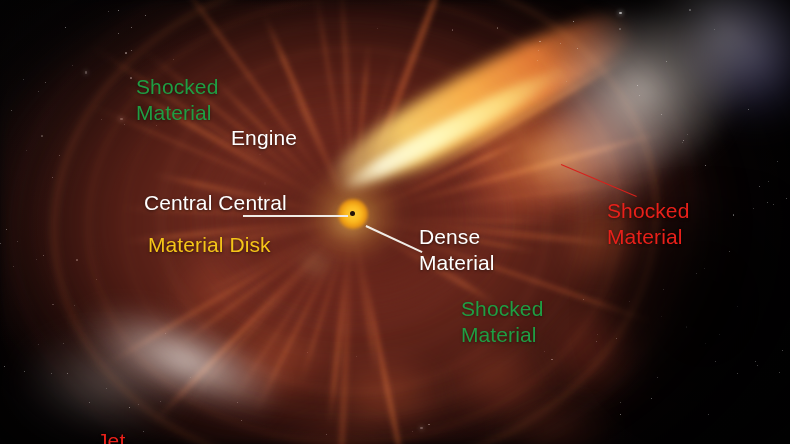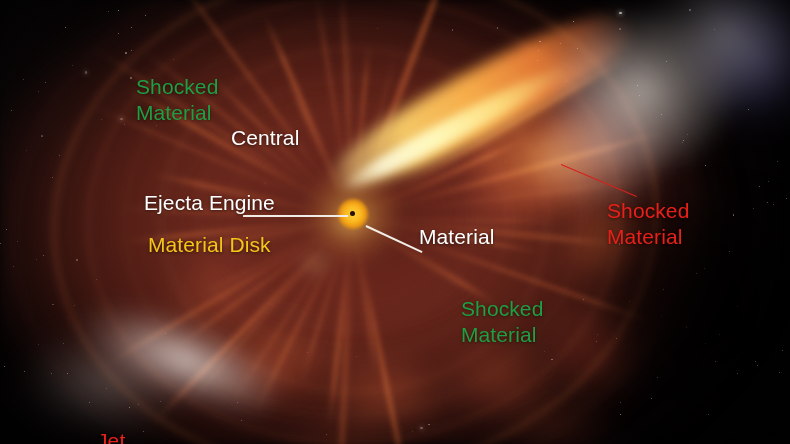--- a/index.html
+++ b/index.html
@@ -459,22 +459,22 @@
 
   <div class="layer" id="vignette"></div>
 
   <div id="leaders">
       <div class="leader lt" style="left: 243px; top: 215px; width: 105px; transform: rotate(0deg);"></div>
       <div class="leader lt" style="left: 366px; top: 225px; width: 62px; transform: rotate(25deg);"></div>
       <div class="leader rd" style="left: 561px; top: 164px; width: 82px; transform: rotate(23deg);"></div>
     </div>
   <div id="labels">
       <div class="label green" style="left: 136px; top: 74px;"><div>Shocked</div><div>Material</div></div>
-      <div class="label white" style="left: 231px; top: 125px;"><div>Central</div></div>
-      <div class="label white" style="left: 144px; top: 190px;"><div>Ejecta Engine</div></div>
+      <div class="label white" style="left: 231px; top: 125px;"><div>Engine</div></div>
+      <div class="label white" style="left: 144px; top: 190px;"><div>Central Central</div></div>
       <div class="label gold" style="left: 148px; top: 232px;"><div>Material Disk</div></div>
-      <div class="label white" style="left: 419px; top: 224px;"><div>Material</div></div>
+      <div class="label white" style="left: 419px; top: 224px;"><div>Dense</div><div>Material</div></div>
       <div class="label red" style="left: 607px; top: 198px;"><div>Shocked</div><div>Material</div></div>
       <div class="label green" style="left: 461px; top: 296px;"><div>Shocked</div><div>Material</div></div>
       <div class="label red" style="left: 97px; top: 428px;"><div>Jet</div></div>
     </div>
 
 </div>
 
 </body></html>

